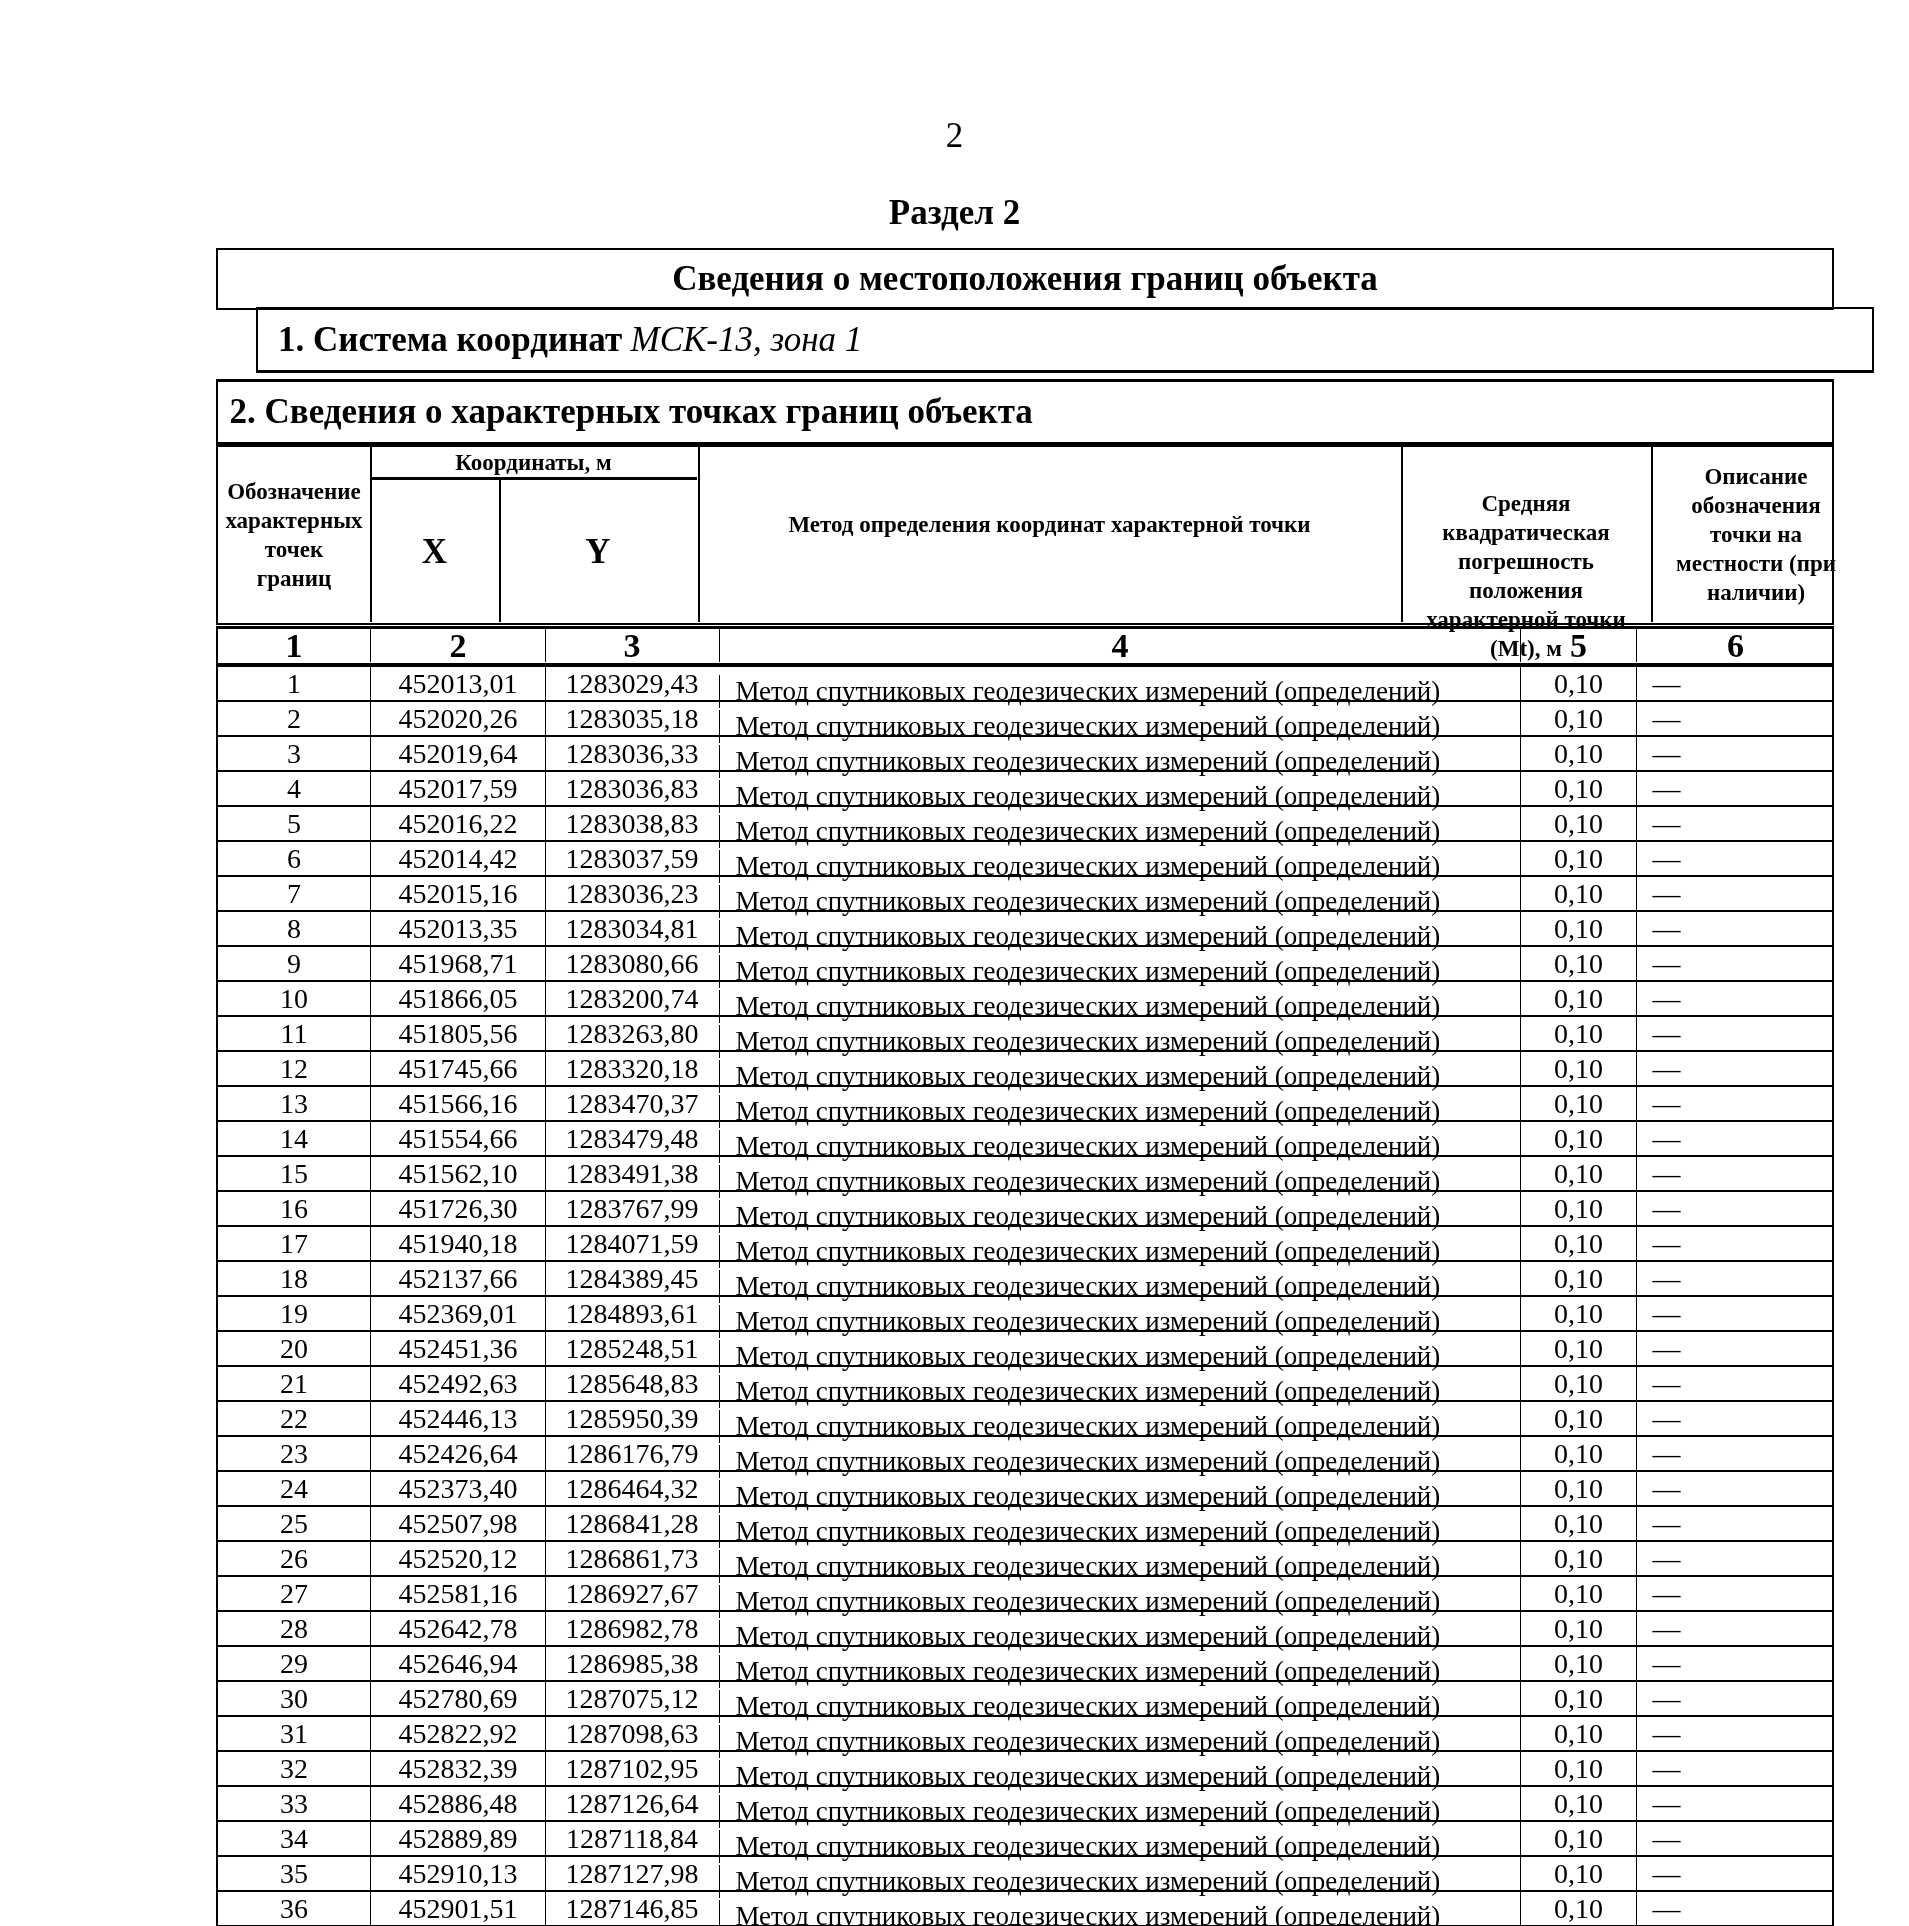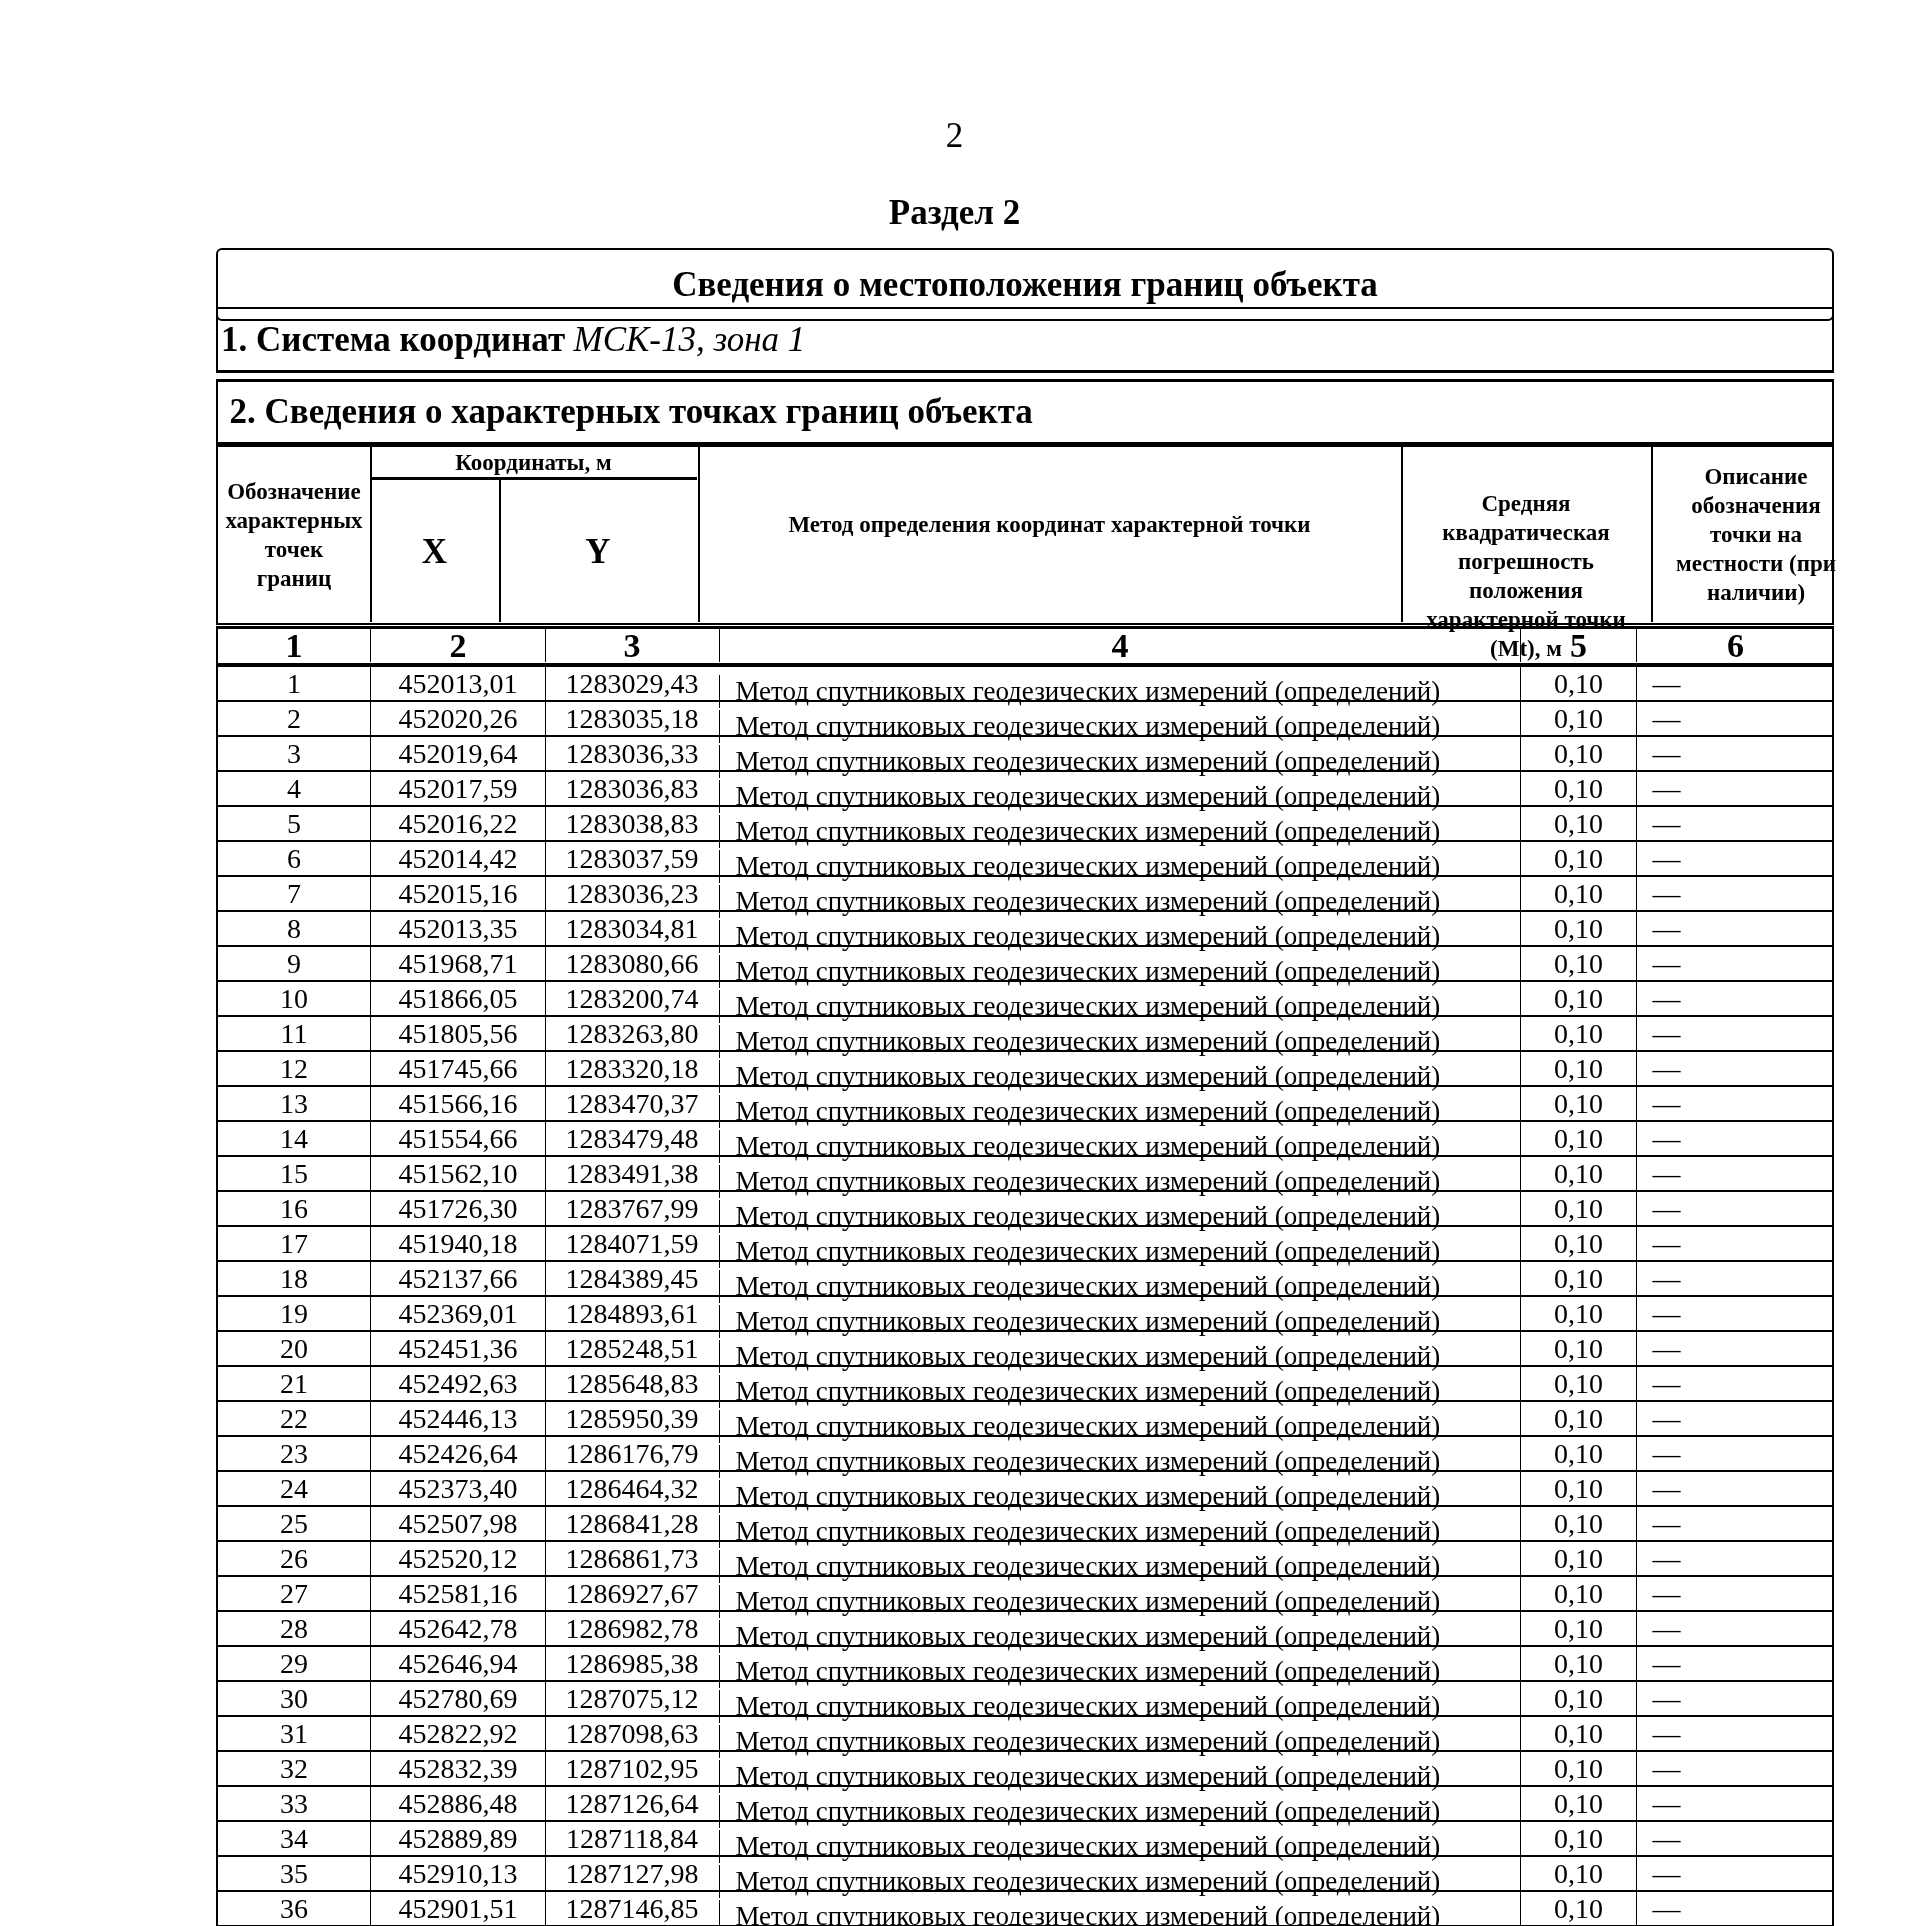--- a/index.html
+++ b/index.html
@@ -3,24 +3,24 @@
 <meta charset="utf-8">
 <style>
   html, body { margin: 0; padding: 0; background: #ffffff; }
   body { width: 1909px; height: 2710px; position: relative; overflow: hidden;
          font-family: "Liberation Serif", "DejaVu Serif", serif; color: #000; }
   .abs { position: absolute; }
   .page-num { left: 0; width: 1909px; top: 116px; text-align: center; font-size: 35px; }
   .section-title { left: 0; width: 1909px; top: 193px; text-align: center; font-size: 35px; font-weight: bold; }
 
   .box { left: 216px; width: 1618px; border: 2.7px solid #000; box-sizing: border-box; }
-  .box-title { top: 248px; height: 73px; display: flex; align-items: center; justify-content: center;
-               font-size: 35px; font-weight: bold; border-radius: 6px; }
-  .box-coord { top: 307px; height: 66px; display: flex; align-items: center; padding-left: 3px;
-               font-size: 35px; font-weight: bold; border-bottom-width: 3.9px; }
+  .box-title { top: 248px; height: 62px; display: flex; align-items: center; justify-content: center;
+               font-size: 35px; font-weight: bold; }
+  .box-coord { top: 307px; height: 66px; display: flex; align-items: center; padding-left: 20px;
+               font-size: 35px; font-weight: bold; border-bottom-width: 3.9px; margin-left: 40px; }
   .box-coord .italic { font-style: italic; font-weight: normal; margin-left: 8.5px; }
   .box-points { top: 379px; height: 65px; display: flex; align-items: center; padding-left: 11.6px;
                 font-size: 35px; font-weight: bold; border-top-width: 3.9px; }
 
   
   .hdr { top: 444px; left: 216px; width: 1618px; height: 181px; border: 2.7px solid #000; border-top-width: 3.9px; box-sizing: border-box; }
   .hcell { position: absolute; display: flex; align-items: center; justify-content: center;
            text-align: center; font-weight: bold; font-size: 23px; line-height: 29px; box-sizing: border-box; }
   .vline { position: absolute; background: #000; width: 1.5px; }
   .hline { position: absolute; background: #000; height: 2.7px; }

